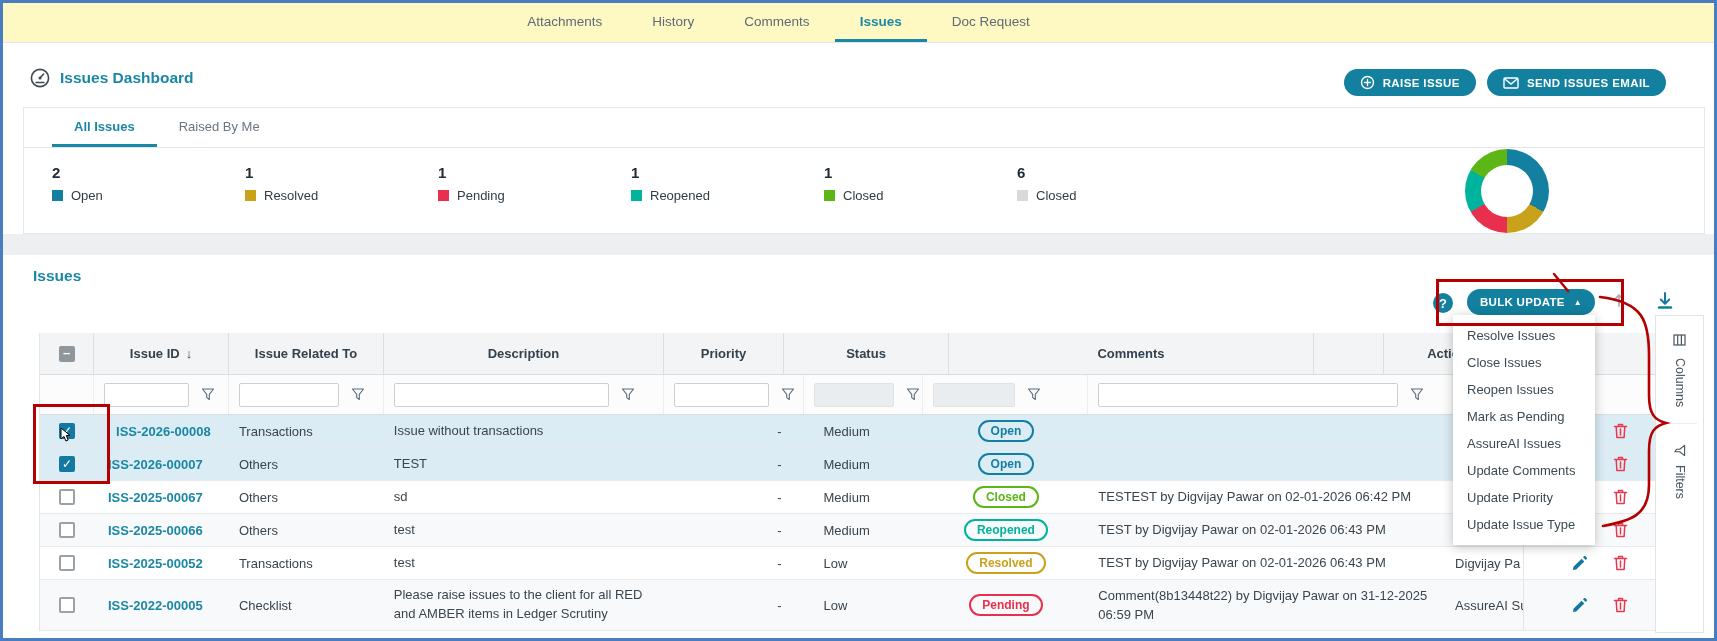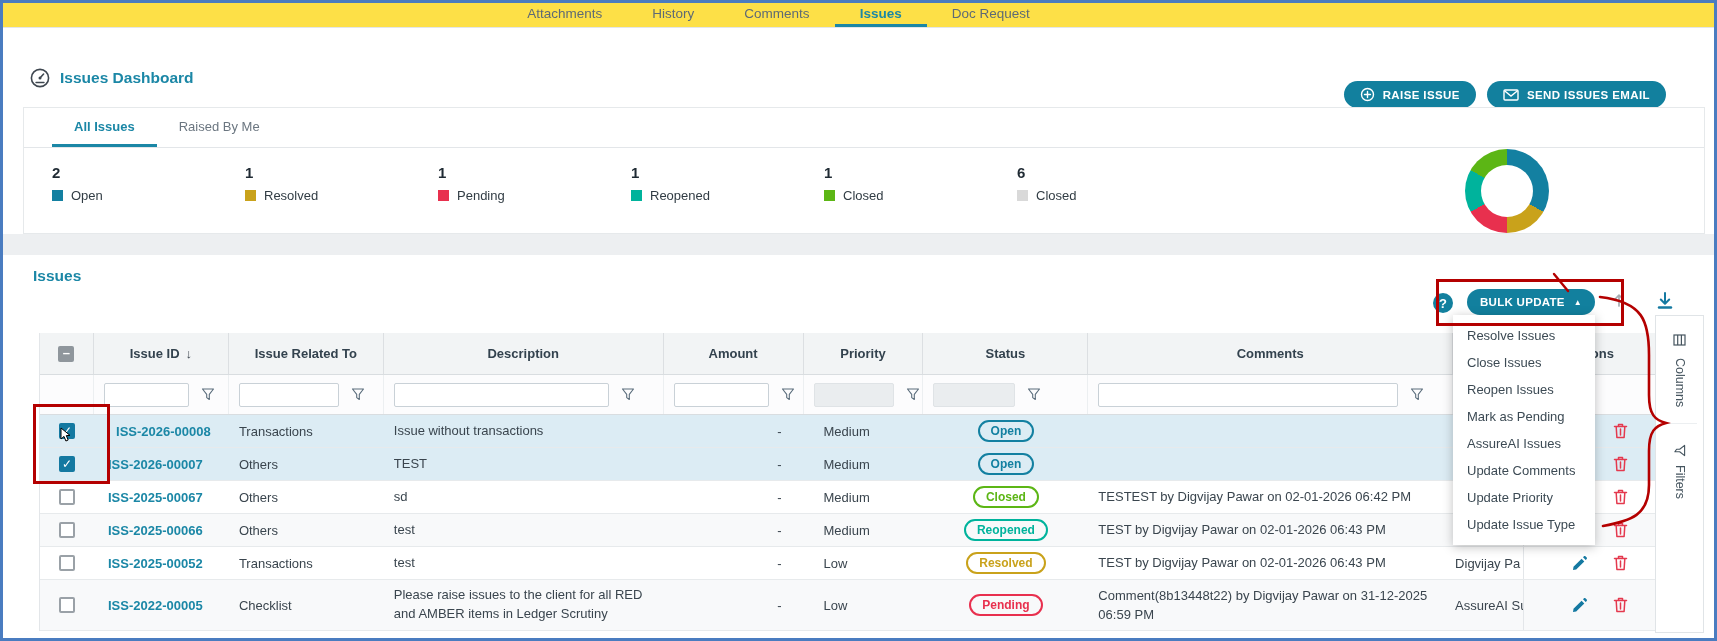--- a/index.html
+++ b/index.html
@@ -1,27 +1,27 @@
 <!DOCTYPE html>
 <html><head>
 <meta charset="utf-8">
 <style>
   * { margin:0; padding:0; box-sizing:border-box; }
   body { font-family:"Liberation Sans", sans-serif; background:#fff; }
   .canvas { position:relative; width:1717px; height:641px; border:3px solid #4a7cc0; background:#fff; overflow:hidden; }
 
   
-  .topbar { position:absolute; left:0; top:0; right:0; height:25px; background:#fde047; border-bottom:1px solid #e3e6e9; display:flex; justify-content:center; align-items:stretch; padding-right:160px; }
+  .topbar { position:absolute; left:0; top:0; right:0; height:40px; background:#fef9c3; border-bottom:1px solid #e3e6e9; display:flex; justify-content:center; align-items:stretch; padding-right:160px; }
   .topbar .tab { display:flex; align-items:center; padding:0 25px; font-size:13.5px; color:#5e6a75; cursor:pointer; border-bottom:3px solid transparent; }
   .topbar .tab.active { color:#1b87a6; font-weight:700; border-bottom-color:#1b87a6; }
 
   
   .dash-head { position:absolute; left:26px; top:64px; display:flex; align-items:center; gap:9px; }
   .dash-title { font-size:15.5px; font-weight:700; color:#1b87a6; }
-  .head-btns { position:absolute; right:48px; top:66px; display:flex; gap:11px;margin-top:12px; }
+  .head-btns { position:absolute; right:48px; top:66px; display:flex; gap:11px; }
   .pill-btn { display:flex; align-items:center; gap:8px; height:27px; padding:0 16px; background:#12809e; color:#fff; border:none; border-radius:14px; font-size:11.5px; font-weight:700; letter-spacing:.4px; font-family:inherit; cursor:pointer; }
 
   
   .viewcard { position:absolute; left:20px; top:104px; width:1682px; height:127px; border:1px solid #e6e9eb; background:#fff; }
   .viewtabs { height:40px; border-bottom:1px solid #e3e6e9; display:flex; padding-left:28px; }
   .viewtabs .vtab { display:flex; align-items:center; padding:0 22px; font-size:13px; color:#6b7680; cursor:pointer; border-bottom:3px solid transparent; }
   .viewtabs .vtab.active { color:#1b87a6; font-weight:700; border-bottom-color:#1b87a6; }
   .stats { display:flex; padding:16px 0 0 28px; }
   .stat { width:193px; }
   .stat .cnt { font-size:15px; font-weight:700; color:#1f2a33; margin-bottom:7px; }
@@ -198,23 +198,20 @@
         <div class="hcell" style="width: 135px;">
           <span>Issue ID</span>
           <span class="sort">↓</span>
         </div>
         <div class="hcell" style="width: 155px;">
           <span>Issue Related To</span>
         </div>
         <div class="hcell" style="width: 280px;">
           <span>Description</span>
         </div>
-        <div class="hcell" style="width: 140px;">
-          <span>Amount</span>
-        </div>
         <div class="hcell" style="width: 120px;">
           <span>Priority</span>
         </div>
         <div class="hcell" style="width: 165px;">
           <span>Status</span>
         </div>
         <div class="hcell" style="width: 365px;">
           <span>Comments</span>
         </div>
         <div class="hcell" style="width: 70px;">

